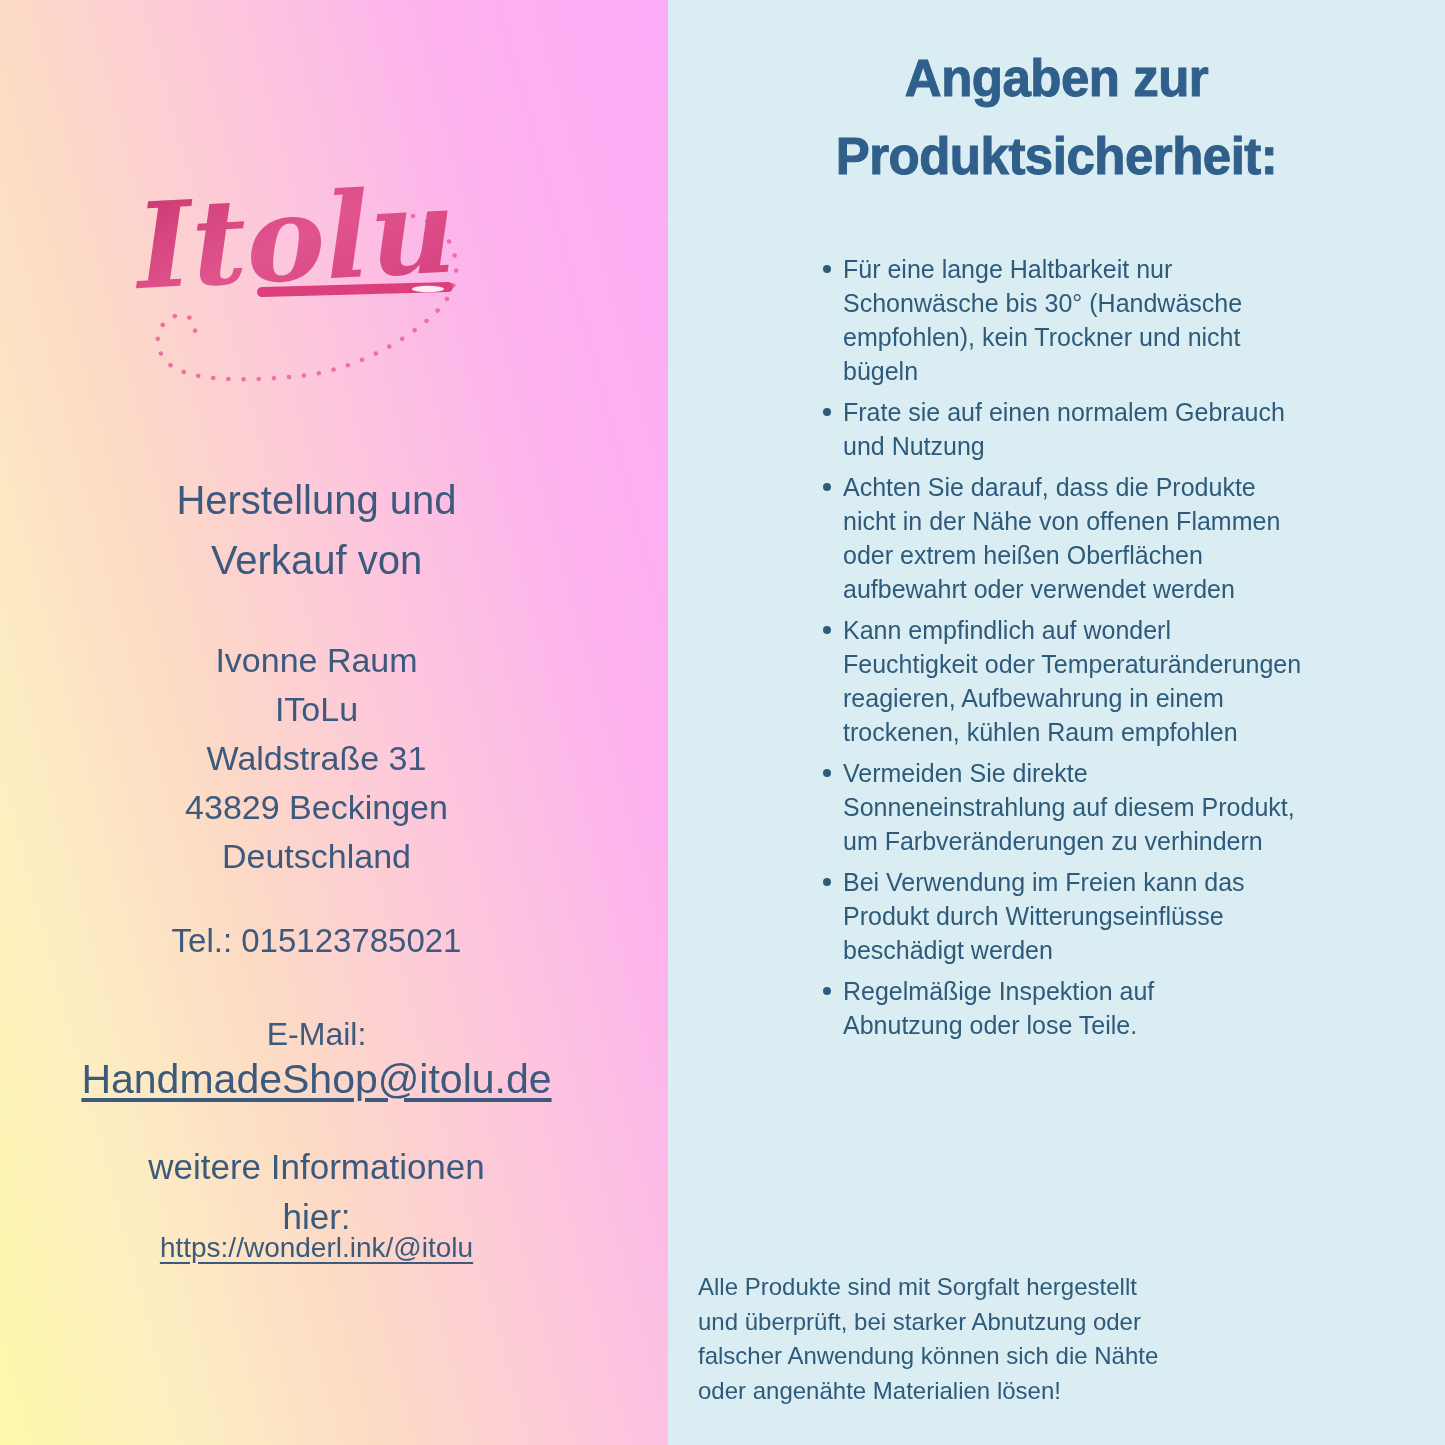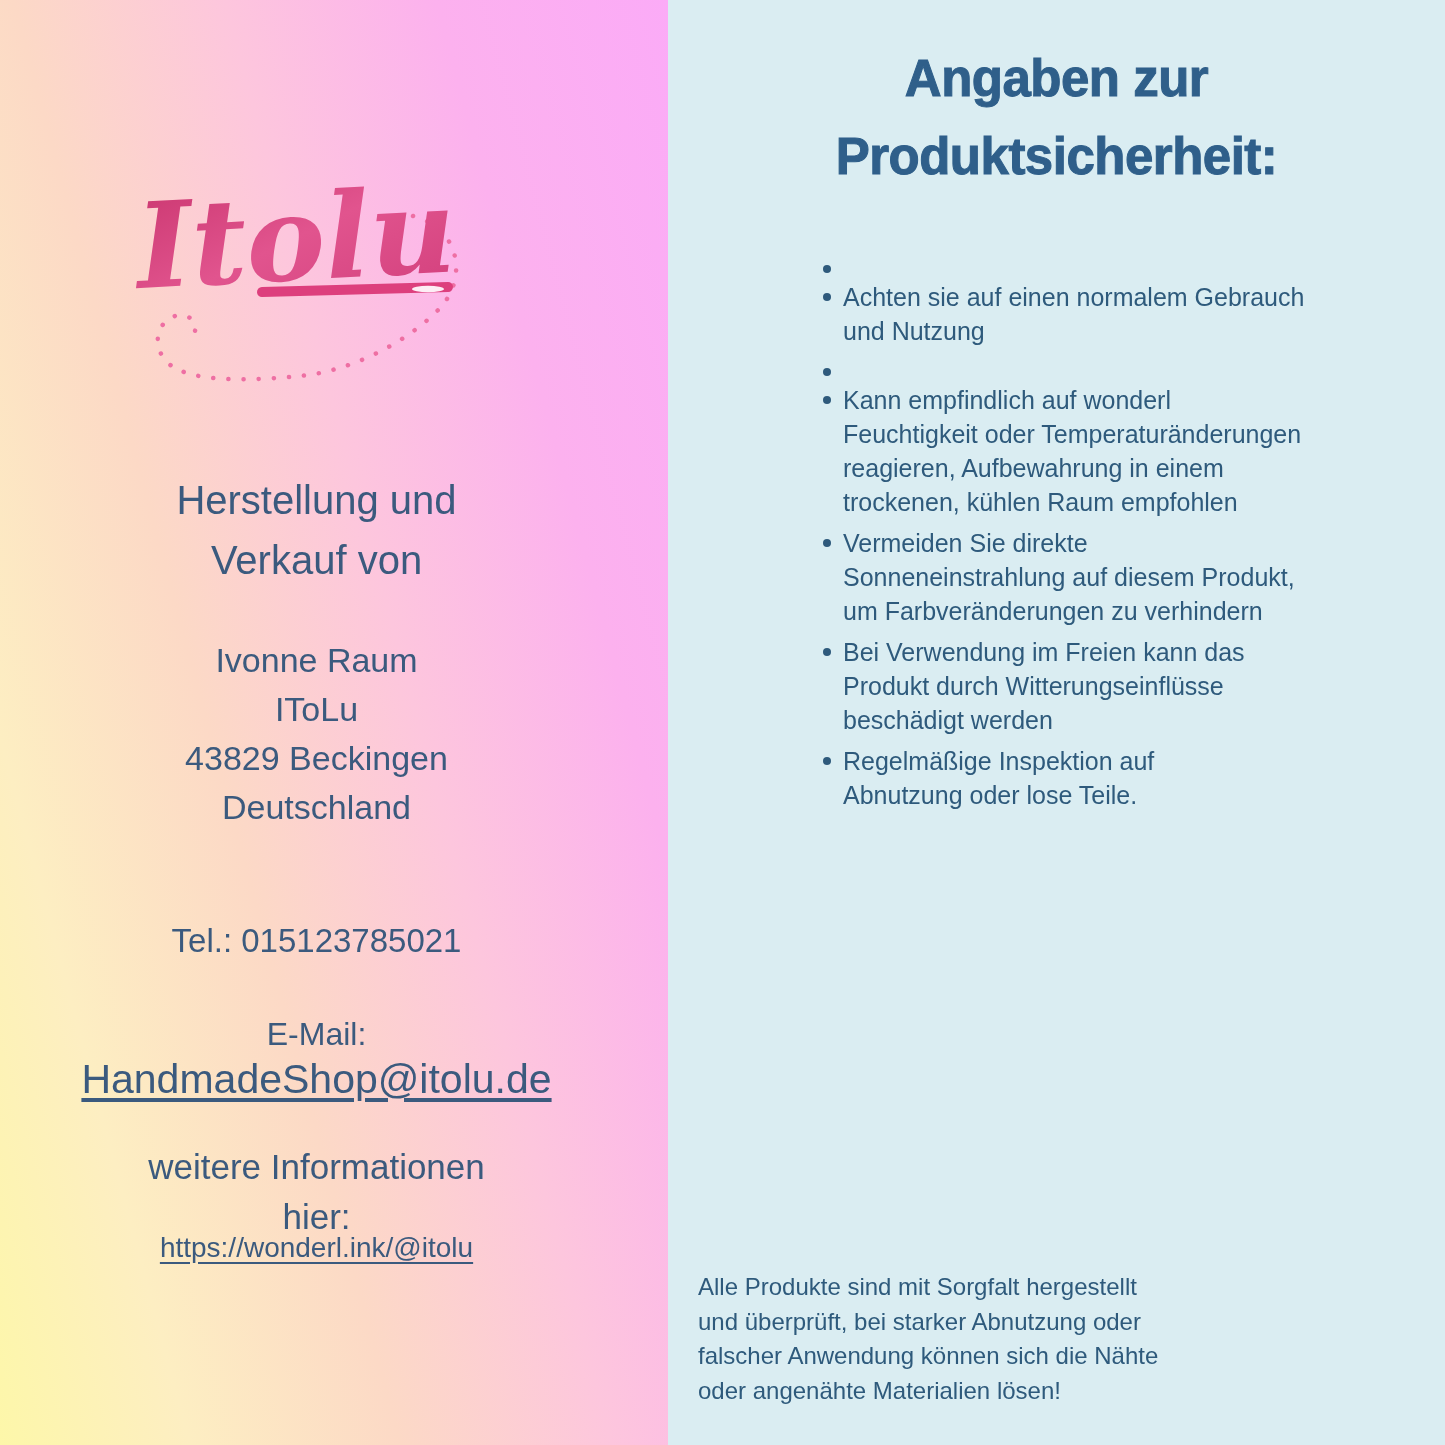--- a/index.html
+++ b/index.html
@@ -133,20 +133,21 @@
         <text x="8" y="150" font-family="DejaVu Serif, serif" font-style="italic" font-weight="bold" font-size="118" fill="url(#logoGrad)" transform="rotate(-3 200 140)">Itolu</text>
       </svg>
     </div>
 
     <div class="left-block intro pre">Herstellung und
 Verkauf von</div>
 
     <div class="left-block address">
       <div>Ivonne Raum</div>
       <div>IToLu</div>
+      <div>Waldstraße 31</div>
       <div>43829 Beckingen</div>
       <div>Deutschland</div>
     </div>
 
     <div class="left-block phone">Tel.: 015123785021</div>
 
     <div class="left-block email-label">E-Mail:</div>
     <div class="left-block email-link">
       <a href="#">HandmadeShop@itolu.de</a>
     </div>
@@ -160,28 +161,36 @@
   </section>
 
   <section class="right-panel">
 
     <h1 class="title pre">Angaben zur
 Produktsicherheit:</h1>
 
     <ul class="bullets">
       <li>
         <span class="bullet-dot"></span>
-      </li>
-      <li>
-        <span class="bullet-dot"></span>
-        <span class="pre">Achten sie auf einen normalem Gebrauch
+        <span class="pre">Für eine lange Haltbarkeit nur
+Schonwäsche bis 30° (Handwäsche
+empfohlen), kein Trockner und nicht
+bügeln</span>
+      </li>
+      <li>
+        <span class="bullet-dot"></span>
+        <span class="pre">Frate sie auf einen normalem Gebrauch
 und Nutzung</span>
       </li>
       <li>
         <span class="bullet-dot"></span>
+        <span class="pre">Achten Sie darauf, dass die Produkte
+nicht in der Nähe von offenen Flammen
+oder extrem heißen Oberflächen
+aufbewahrt oder verwendet werden</span>
       </li>
       <li>
         <span class="bullet-dot"></span>
         <span class="pre">Kann empfindlich auf wonderl
 Feuchtigkeit oder Temperaturänderungen
 reagieren, Aufbewahrung in einem
 trockenen, kühlen Raum empfohlen</span>
       </li>
       <li>
         <span class="bullet-dot"></span>

